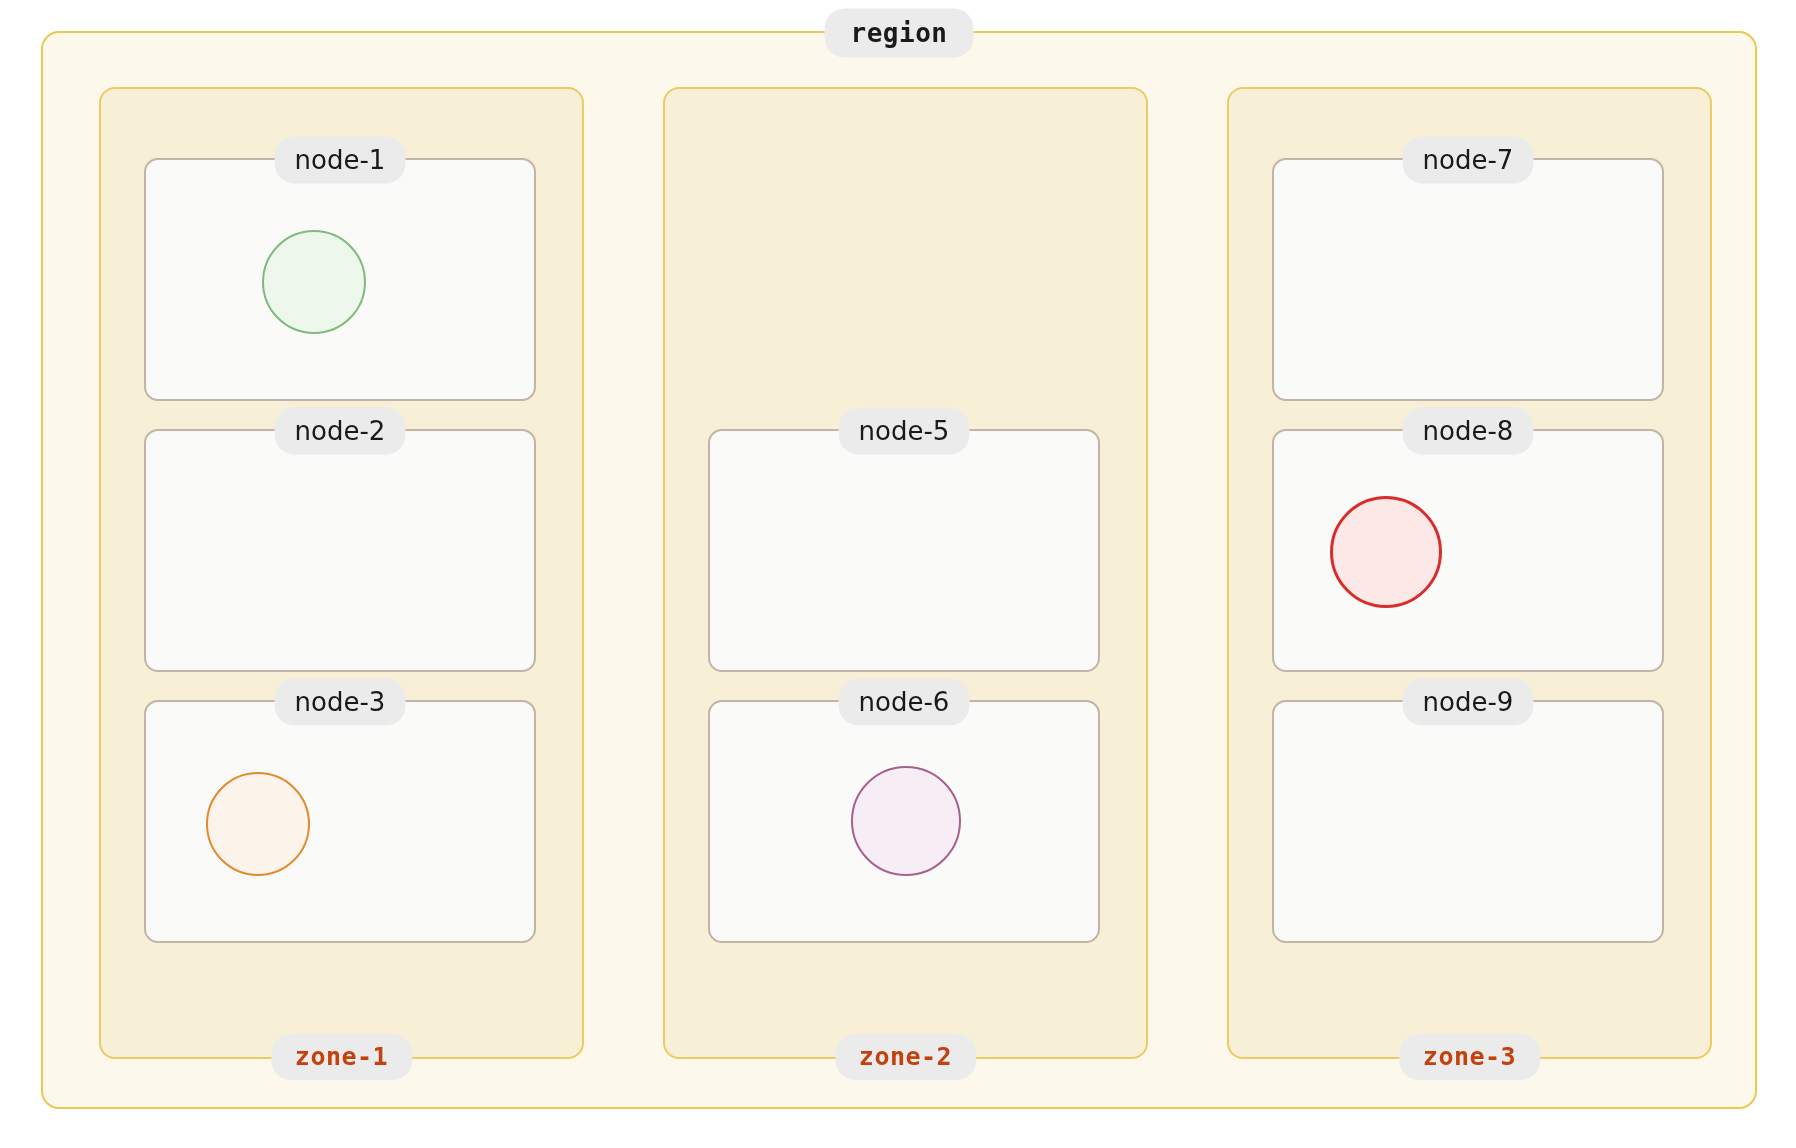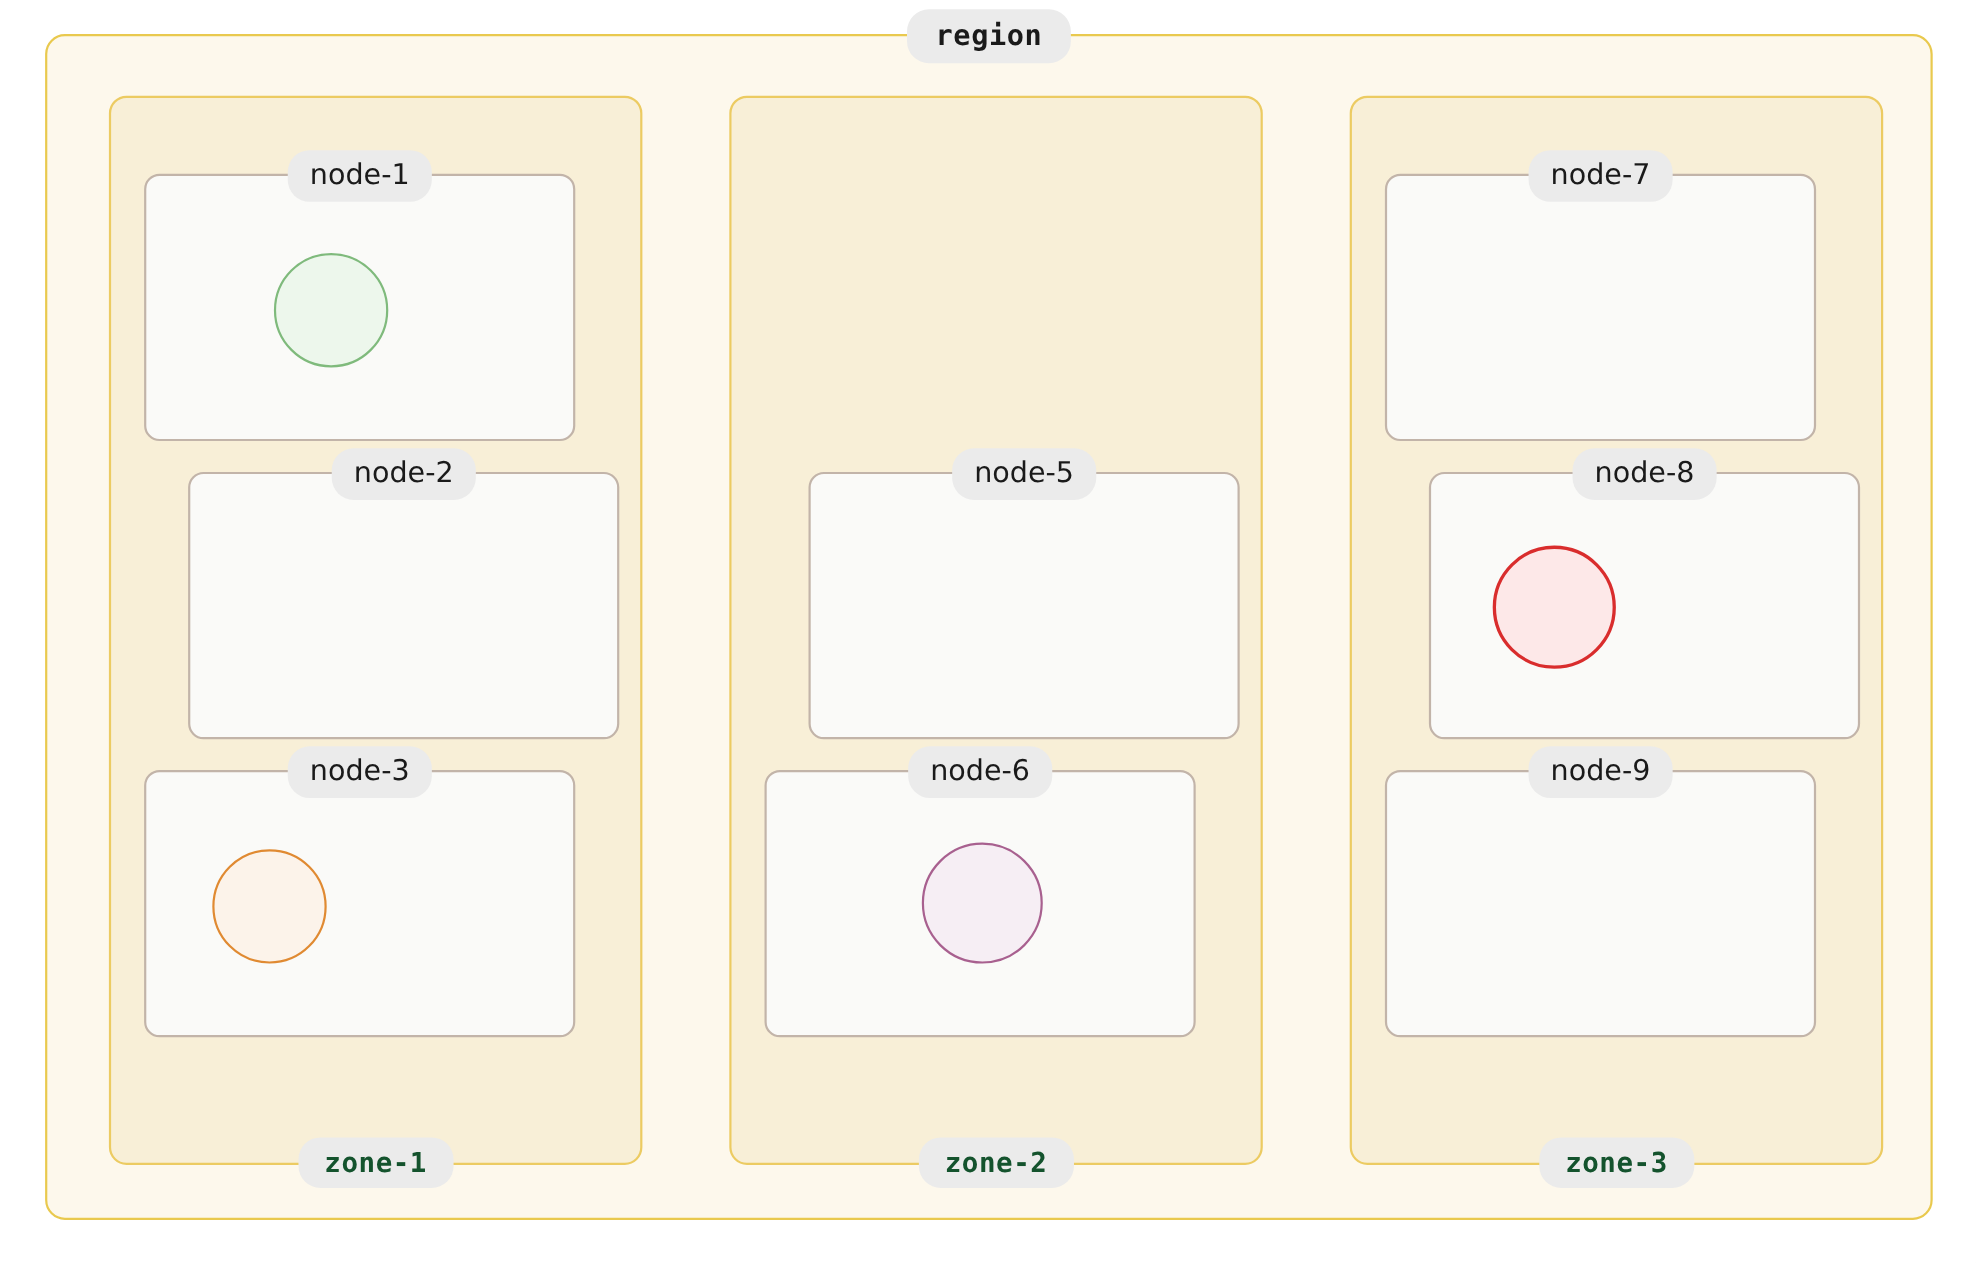--- a/index.html
+++ b/index.html
@@ -74,44 +74,44 @@
   .zone.z1 { left: 56px; }
   .zone.z2 { left: 620px; }
   .zone.z3 { left: 1184px; padding-left: 44px; }
 
   .zone-label {
     position: absolute;
     left: 50%;
     bottom: 0;
     transform: translate(-50%, 50%);
     background: #ebebeb;
-    color: #14532d;
+    color: #c2410c;
     font-family: "DejaVu Sans Mono", monospace;
     font-weight: bold;
     font-size: 25px;
     letter-spacing: 0.5px;
     line-height: 1;
     padding: 10px 24px 11px 24px;
     border-radius: 20px;
     white-space: nowrap;
   }
 
   
   .node {
     position: absolute;
-    left: 30px;
+    left: 43px;
     width: 392px;
     height: 243px;
     box-sizing: border-box;
     background: #fafaf8;
     border: 2px solid #c2b4a9;
     border-radius: 14px;
   }
   .node.r1 { top: 69px; }
-  .node.r2 { top: 340px; margin-left: 40px; }
+  .node.r2 { top: 340px; }
   .node.r3 { top: 611px; }
 
   .node-label {
     position: absolute;
     left: 50%;
     top: 0;
     transform: translate(-50%, -50%);
     background: #ebebeb;
     color: #1a1a1a;
     font-family: "DejaVu Sans", sans-serif;

